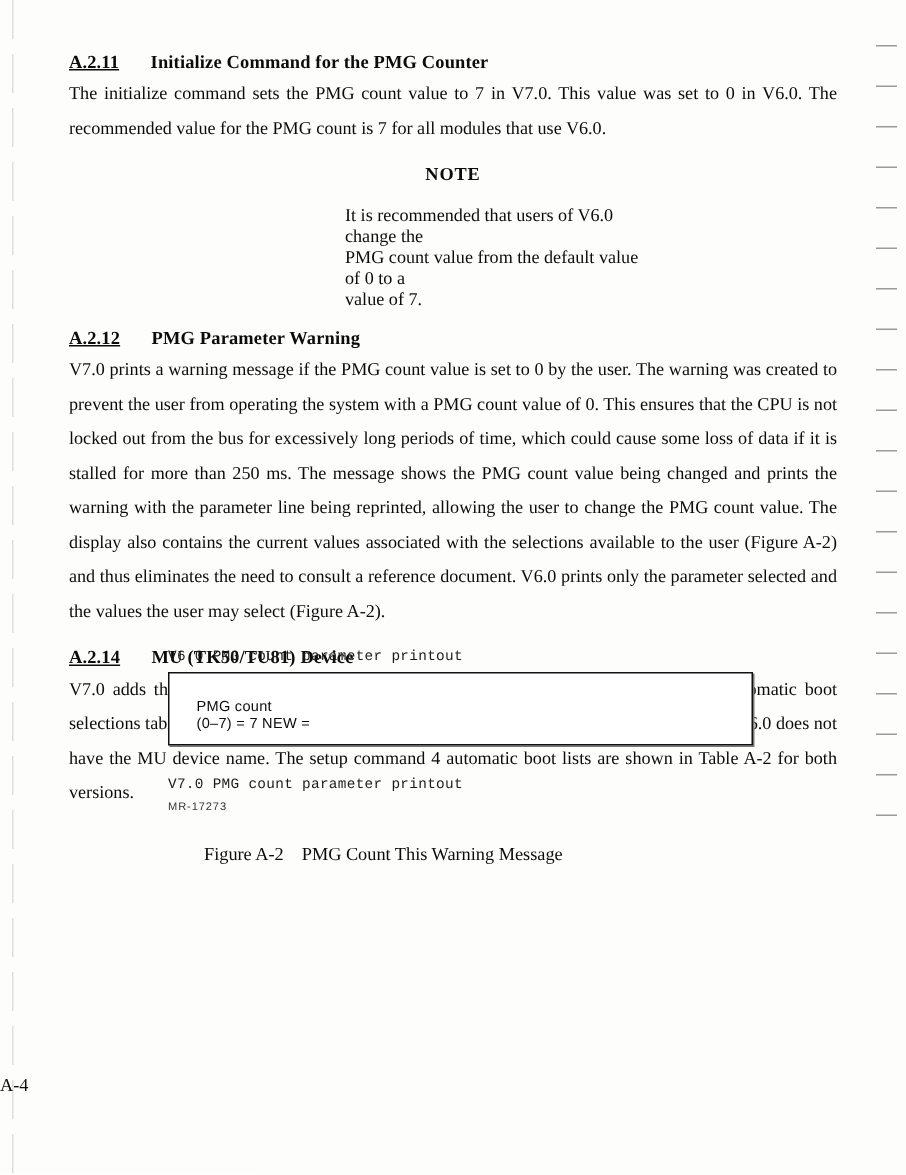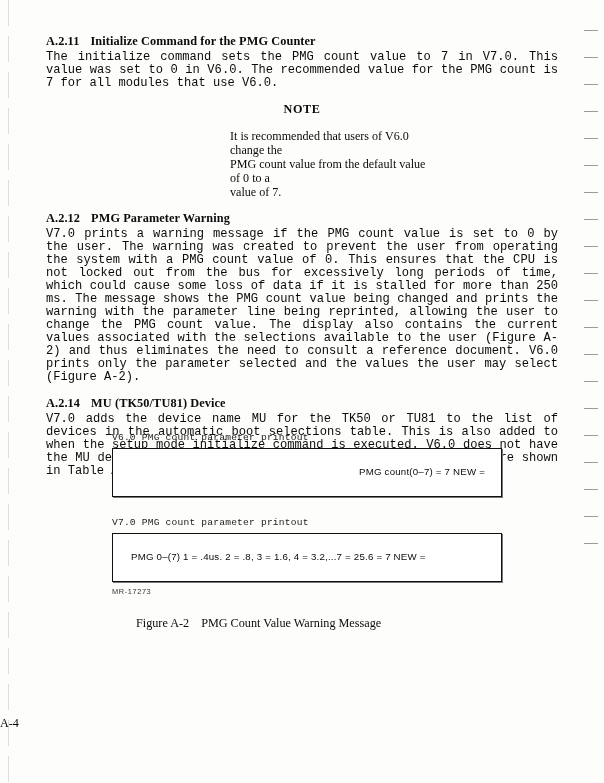--- a/index.html
+++ b/index.html
@@ -50,28 +50,28 @@
     top: 34px;
     width: 512px;
   }
   .h-sec {
     font-weight: bold;
     font-size: 12.3px;
     margin: 0 0 2px 0;
     letter-spacing: .1px;
   }
   .h-sec .num {
-    margin-right: 11px;
+    margin-right: 21px;
+    text-decoration: underline;
   }
   p.body {
     font-size: 12.1px;
-    line-height: 13px;
+    line-height: 23px;
     margin: 0 0 12px 0;
     text-align: justify;
-    font-family: Liberation Mono, monospace;
   }
   .note-block {
     margin: 10px 0 12px 0;
     text-align: center;
   }
   .note-title {
     font-weight: bold;
     font-size: 12.2px;
     letter-spacing: .6px;
     margin-bottom: 12px;
@@ -108,22 +108,23 @@
     box-shadow: 1px 1px 0 #777;
   }
   .box .line {
     position: absolute;
     left: 18px;
     right: 16px;
     top: 17px;
     font-family: "Liberation Sans", sans-serif;
     font-size: 9.7px;
     display: flex;
-    justify-content: flex-end;
+    justify-content: flex-start;
     letter-spacing: .2px;
+    flex-direction: column;
   }
   .box2 .line {
     left: 18px;
     top: 17px;
     display: block;
   }
   .spacer-22 { height: 20px; }
   .code-id {
     text-align: left;
     font-family: "Liberation Sans", sans-serif;
@@ -213,30 +214,25 @@
     <div class="box">
       <div class="line">
         <span>PMG count</span>
         <span>(0–7) = 7  NEW =</span>
       </div>
     </div>
 
     <div class="spacer-22"></div>
 
     <div class="fig-caption-small">V7.0 PMG count parameter printout</div>
-    <div class="box box2">
-      <div class="line">
-        <span>PMG 0–(7)  1 = .4us.   2 = .8,   3 = 1.6,   4 = 3.2,...7 = 25.6 = 7   NEW =</span>
-      </div>
-    </div>
 
     <div class="code-id">MR-17273</div>
 
     <div class="fig-caption">
-      <span class="fignum">Figure A-2</span><span>PMG Count Value Warning Message</span>
+      <span class="fignum">Figure A-2</span><span>PMG Count This Warning Message</span>
     </div>
 
   </div>
 
   <div class="footer">
     <span>A-4</span>
   </div>
 
 </div>
 

